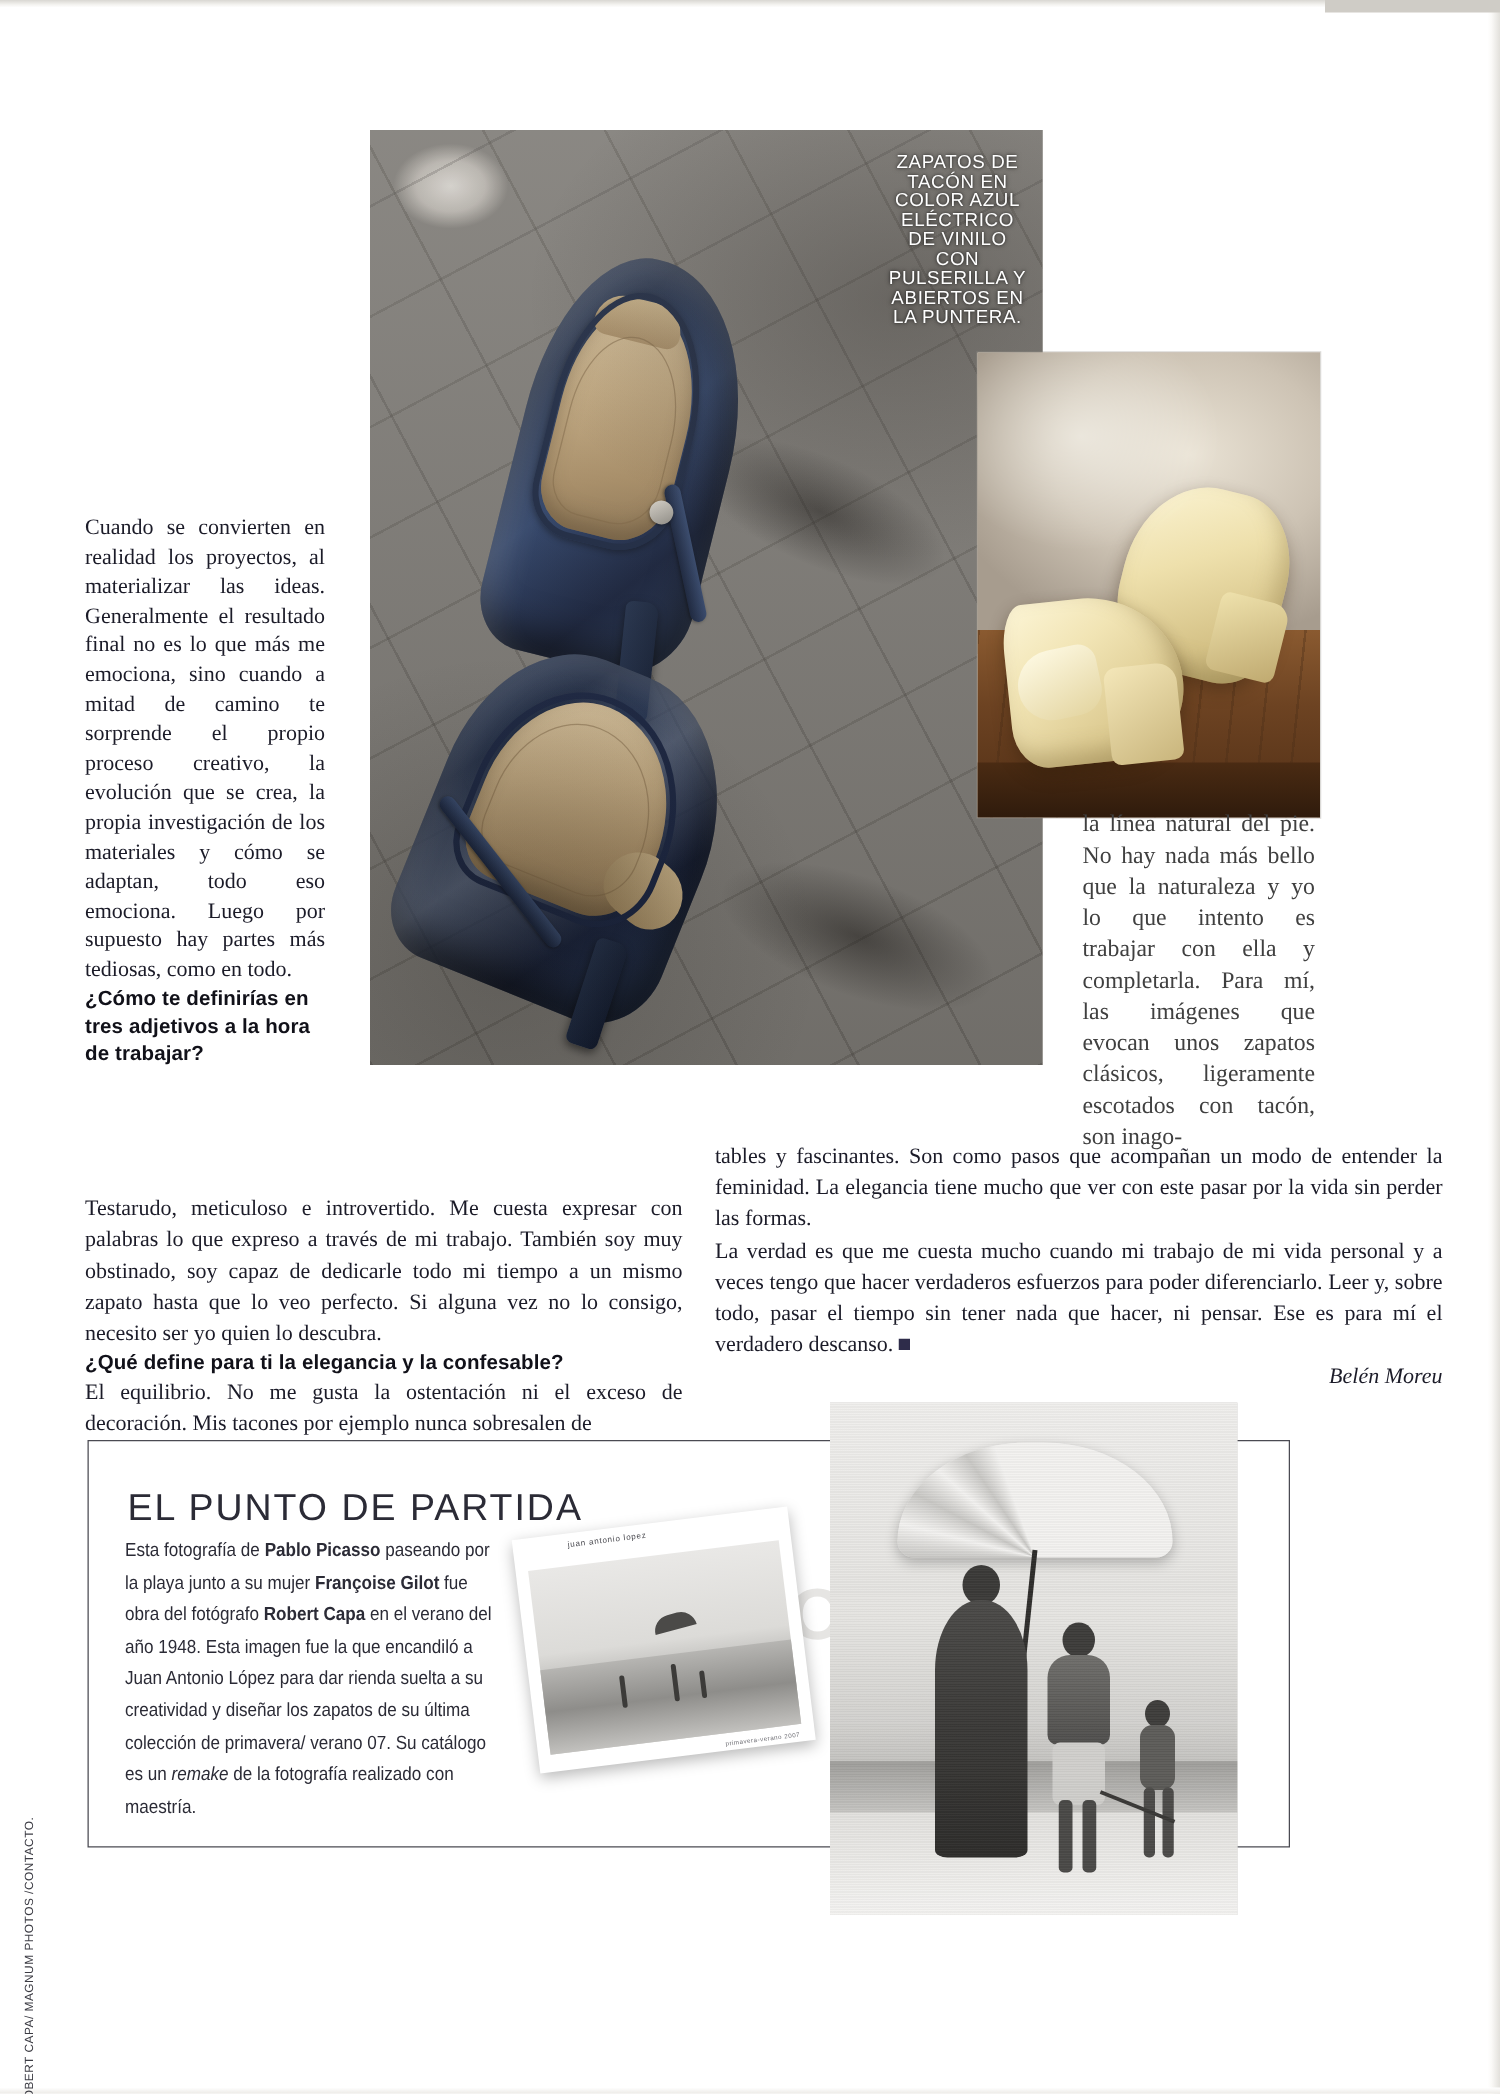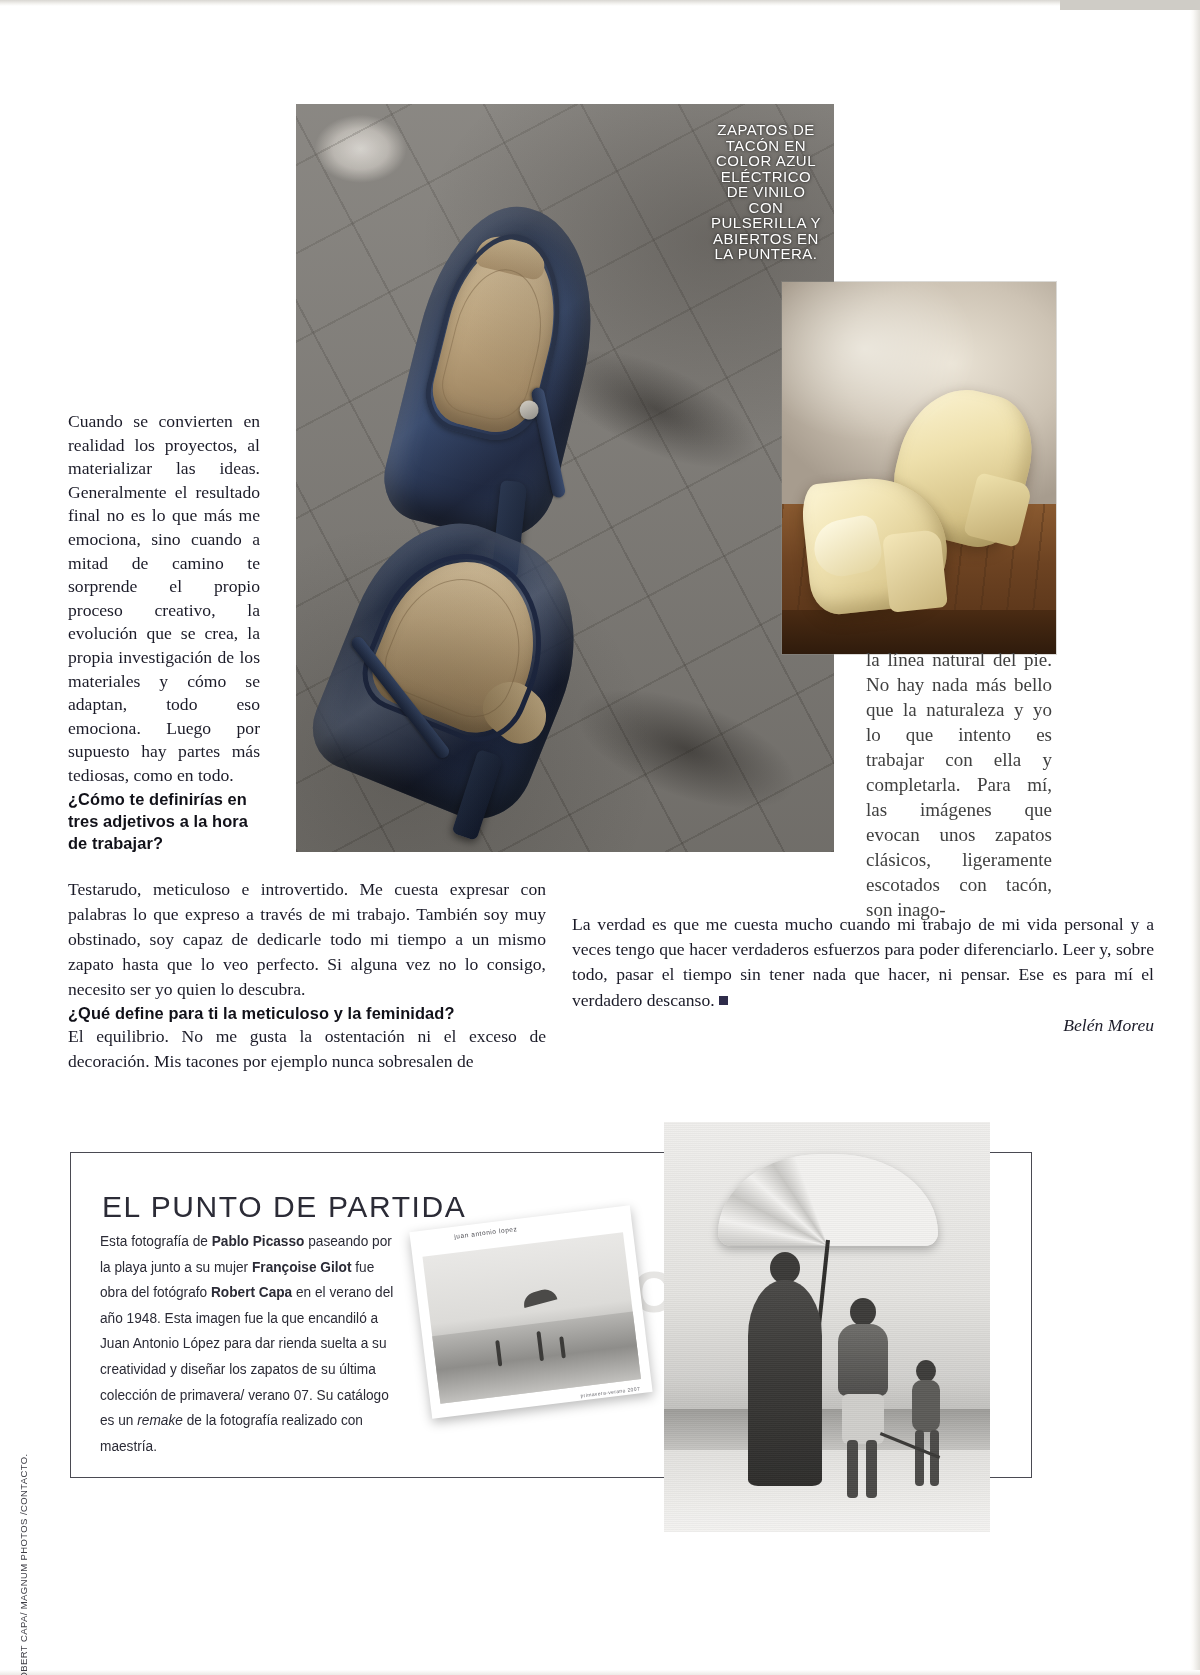--- a/index.html
+++ b/index.html
@@ -294,21 +294,21 @@
     font-weight:bold;
     font-size:16.4px;
     line-height:22px;
     color:#111119;
     letter-spacing:.1px;
     text-align:left;
   }
   .col-left .q{ margin-bottom:1px; }
 
   .col-left-wide{
-    position:absolute; left:68px; top:877px; width:478px;
+    position:absolute; left:68px; top:954px; width:478px;
     font-size:17.6px; line-height:25px; color:#1b1b28;
     text-align:justify;
   }
   .col-right-narrow{
     position:absolute; left:866px; top:647px; width:186px;
     font-size:19px; line-height:25px; color:#404040;
     text-align:justify;
   }
   .col-right-wide{
     position:absolute; left:572px; top:912px; width:582px;
@@ -550,29 +550,30 @@
   <div class="inset-hilite"></div>
 </div>
 
 <div class="col-left">
   <div>Cuando se convierten en realidad los proyectos, al materializar las ideas. Generalmente el resultado final no es lo que más me emociona, sino cuando a mitad de camino te sorprende el propio proceso creativo, la evolución que se crea, la propia investigación de los materiales y cómo se adaptan, todo eso emociona. Luego por supuesto hay partes más tediosas, como en todo.</div>
   <div class="q">¿Cómo te definirías en tres adjetivos a la hora de trabajar?</div>
 </div>
 
 <div class="col-left-wide">
   <div>Testarudo, meticuloso e introvertido. Me cuesta expresar con palabras lo que expreso a través de mi trabajo. También soy muy obstinado, soy capaz de dedicarle todo mi tiempo a un mismo zapato hasta que lo veo perfecto. Si alguna vez no lo consigo, necesito ser yo quien lo descubra.</div>
-  <div class="q">¿Qué define para ti la meticuloso y la feminidad?</div>
+  <div class="q">¿Qué define para ti la elegancia y la confesable?</div>
   <div>El equilibrio. No me gusta la ostentación ni el exceso de decoración. Mis tacones por ejemplo nunca sobresalen de</div>
 </div>
 
 <div class="col-right-narrow">
   <div>la línea natural del pie. No hay nada más bello que la naturaleza y yo lo que intento es trabajar con ella y completarla. Para mí, las imágenes que evocan unos zapatos clásicos, ligeramente escotados con tacón, son inago-</div>
 </div>
 
 <div class="col-right-wide">
+  <div>tables y fascinantes. Son como pasos que acompañan un modo de entender la feminidad. La elegancia tiene mucho que ver con este pasar por la vida sin perder las formas.</div>
   <div><span>La verdad es que me cuesta mucho cuando mi trabajo de mi vida personal y a veces tengo que hacer verdaderos esfuerzos para poder diferenciarlo. Leer y, sobre todo, pasar el tiempo sin tener nada que hacer, ni pensar. Ese es para mí el verdadero descanso.</span><span class="endmark"></span></div>
   <div class="sig-row">
     <span class="byline">Belén Moreu</span>
   </div>
 </div>
 
 <div class="box"></div>
 <div class="box-title">EL PUNTO DE PARTIDA</div>
 <div class="box-text">
   <span>Esta fotografía de </span><b>Pablo Picasso</b><span> paseando por la playa junto a su mujer </span><b>Françoise Gilot</b><span> fue obra del fotógrafo </span><b>Robert Capa</b><span> en el verano del año 1948. Esta imagen fue la que encandiló a Juan Antonio López para dar rienda suelta a su creatividad y diseñar los zapatos de su última colección de primavera/ verano 07.  Su catálogo es un </span><i>remake</i><span> de la fotografía realizado con maestría.</span>

